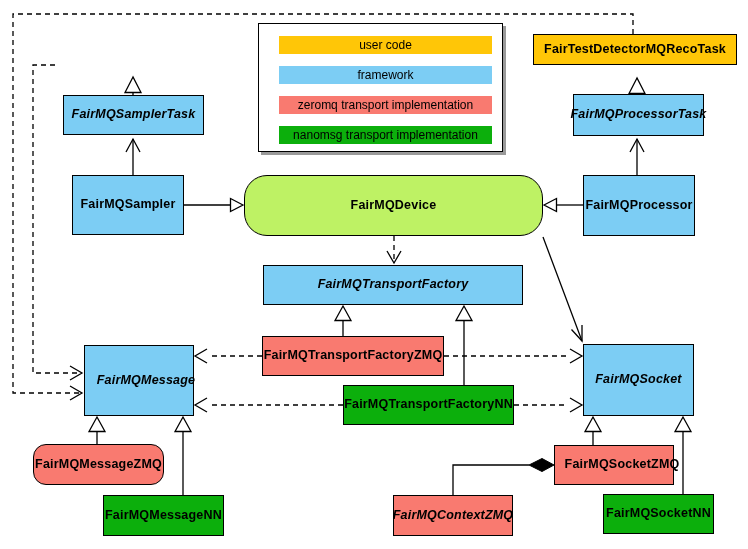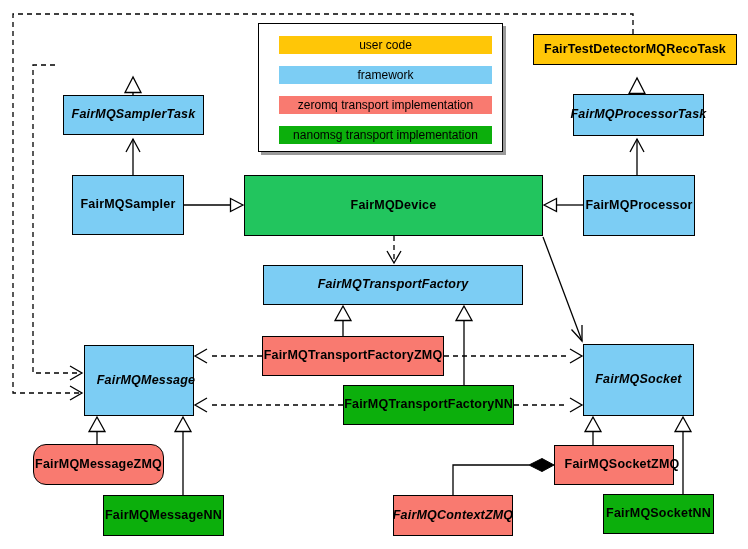--- a/index.html
+++ b/index.html
@@ -174,21 +174,21 @@
   </div>
   <div class="node" id="n-recotask" style="background-color: rgb(255, 198, 7);">
     <span class="label">FairTestDetectorMQRecoTask</span>
   </div>
   <div class="node abstract" id="n-processortask" style="background-color: rgb(124, 205, 244);">
     <span class="label">FairMQProcessorTask</span>
   </div>
   <div class="node" id="n-sampler" style="background-color: rgb(124, 205, 244);">
     <span class="label">FairMQSampler</span>
   </div>
-  <div class="node" id="n-device" style="background-color: #22c55e;">
+  <div class="node" id="n-device" style="background-color: #bef264; border-radius: 23px;">
     <span class="label">FairMQDevice</span>
   </div>
   <div class="node" id="n-processor" style="background-color: rgb(124, 205, 244);">
     <span class="label">FairMQProcessor</span>
   </div>
   <div class="node abstract" id="n-factory" style="background-color: rgb(124, 205, 244);">
     <span class="label">FairMQTransportFactory</span>
   </div>
   <div class="node" id="n-factoryzmq" style="background-color: rgb(249, 122, 112);">
     <span class="label">FairMQTransportFactoryZMQ</span>

